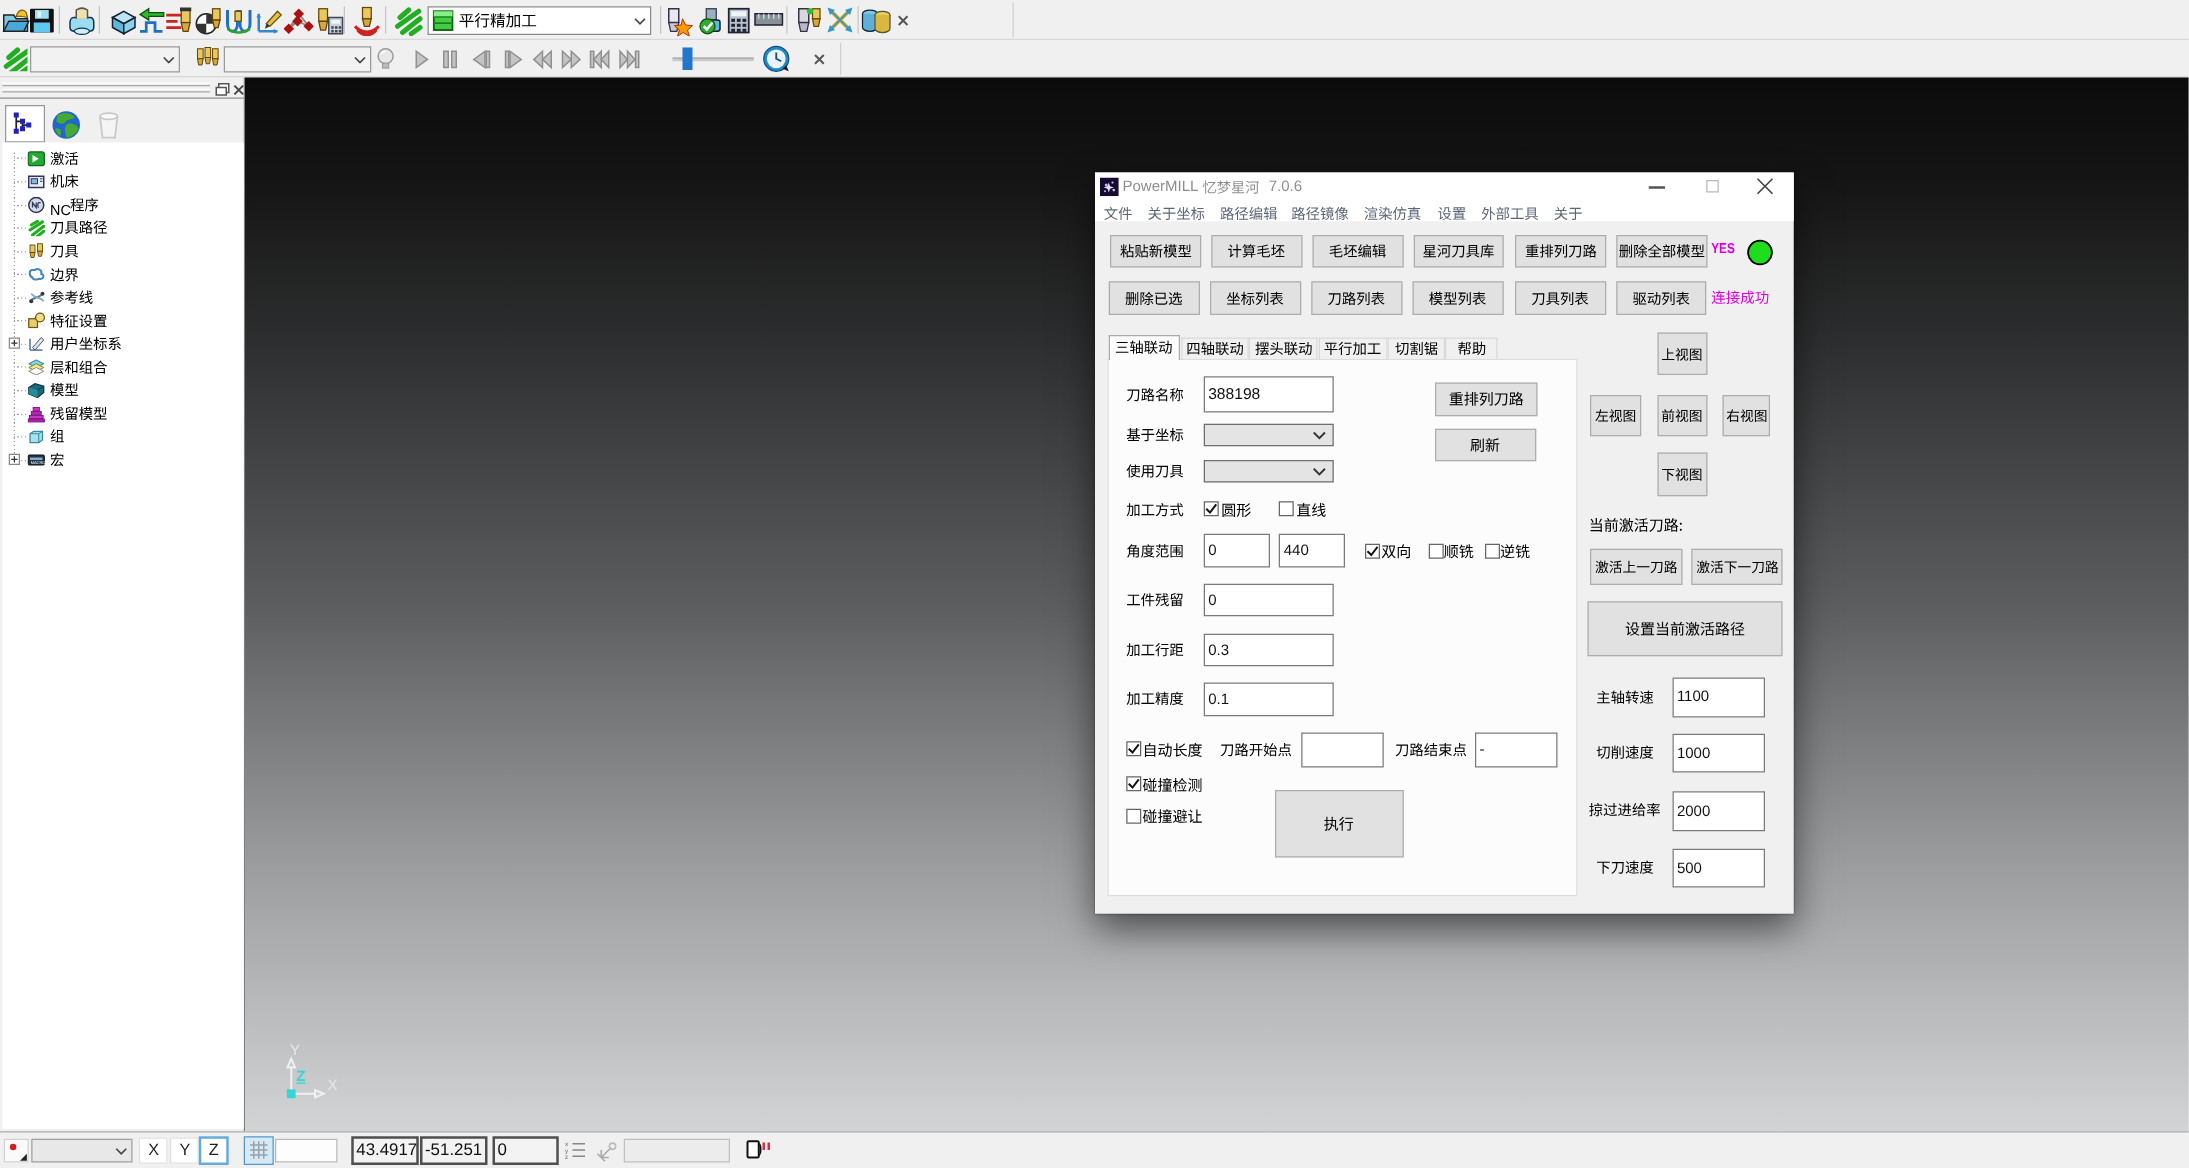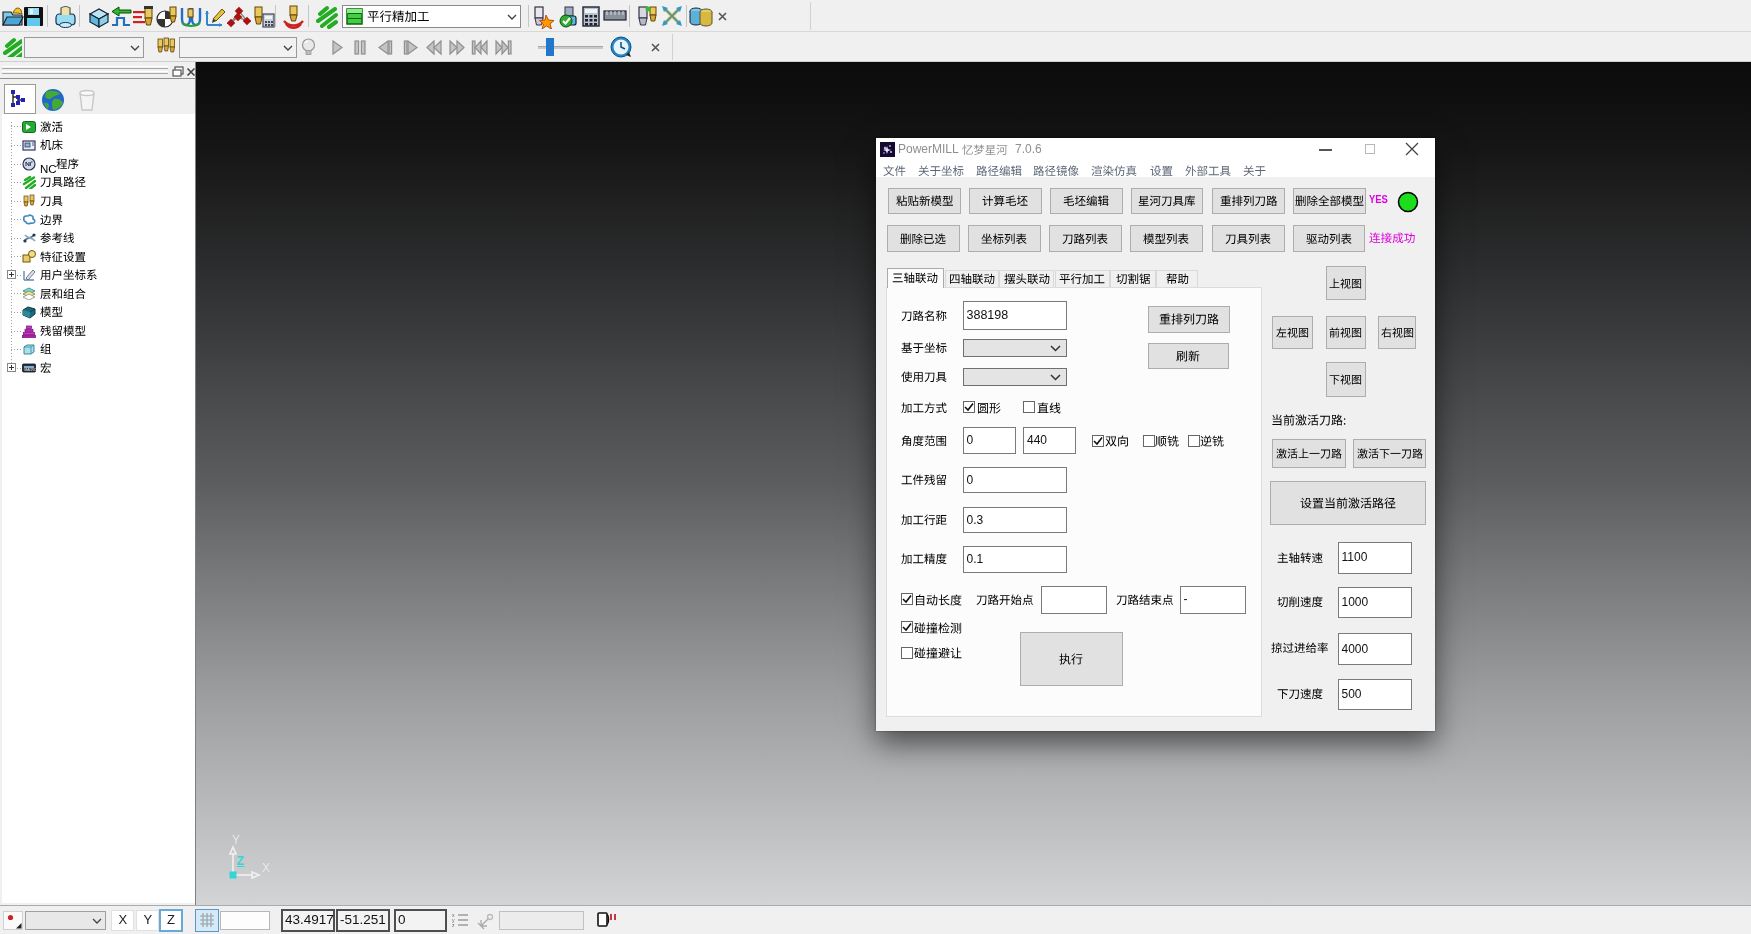--- a/index.html
+++ b/index.html
@@ -1259,21 +1259,21 @@
       <g fill="#000" transform="translate(0,10.12) scale(0.0115,-0.0115)">
         <use href="#U63A0" x="0"></use>
         <use href="#U8FC7" x="1000"></use>
         <use href="#U8FDB" x="2000"></use>
         <use href="#U7ED9" x="3000"></use>
         <use href="#U7387" x="4000"></use>
       </g>
     </svg>
   </div>
 <div class="inp" style="left:1337.5px;top:633px;width:74px;height:32px"></div>
-<div style="position:absolute;left:1341.5px;top:641.6px;font-size:12px;line-height:14.4px;color:#111;font-weight:normal;white-space:nowrap;">4000</div>
+<div style="position:absolute;left:1341.5px;top:641.6px;font-size:12px;line-height:14.4px;color:#111;font-weight:normal;white-space:nowrap;">2000</div>
 <div style="position:absolute;left:1277px;top:688.2px;">
     <svg width="46.0" height="13.3" viewBox="0 0 46.0 13.3" style="display:block;overflow:visible">
       <g fill="#000" transform="translate(0,10.12) scale(0.0115,-0.0115)">
         <use href="#U4E0B" x="0"></use>
         <use href="#U5200" x="1000"></use>
         <use href="#U901F" x="2000"></use>
         <use href="#U5EA6" x="3000"></use>
       </g>
     </svg>
   </div>

